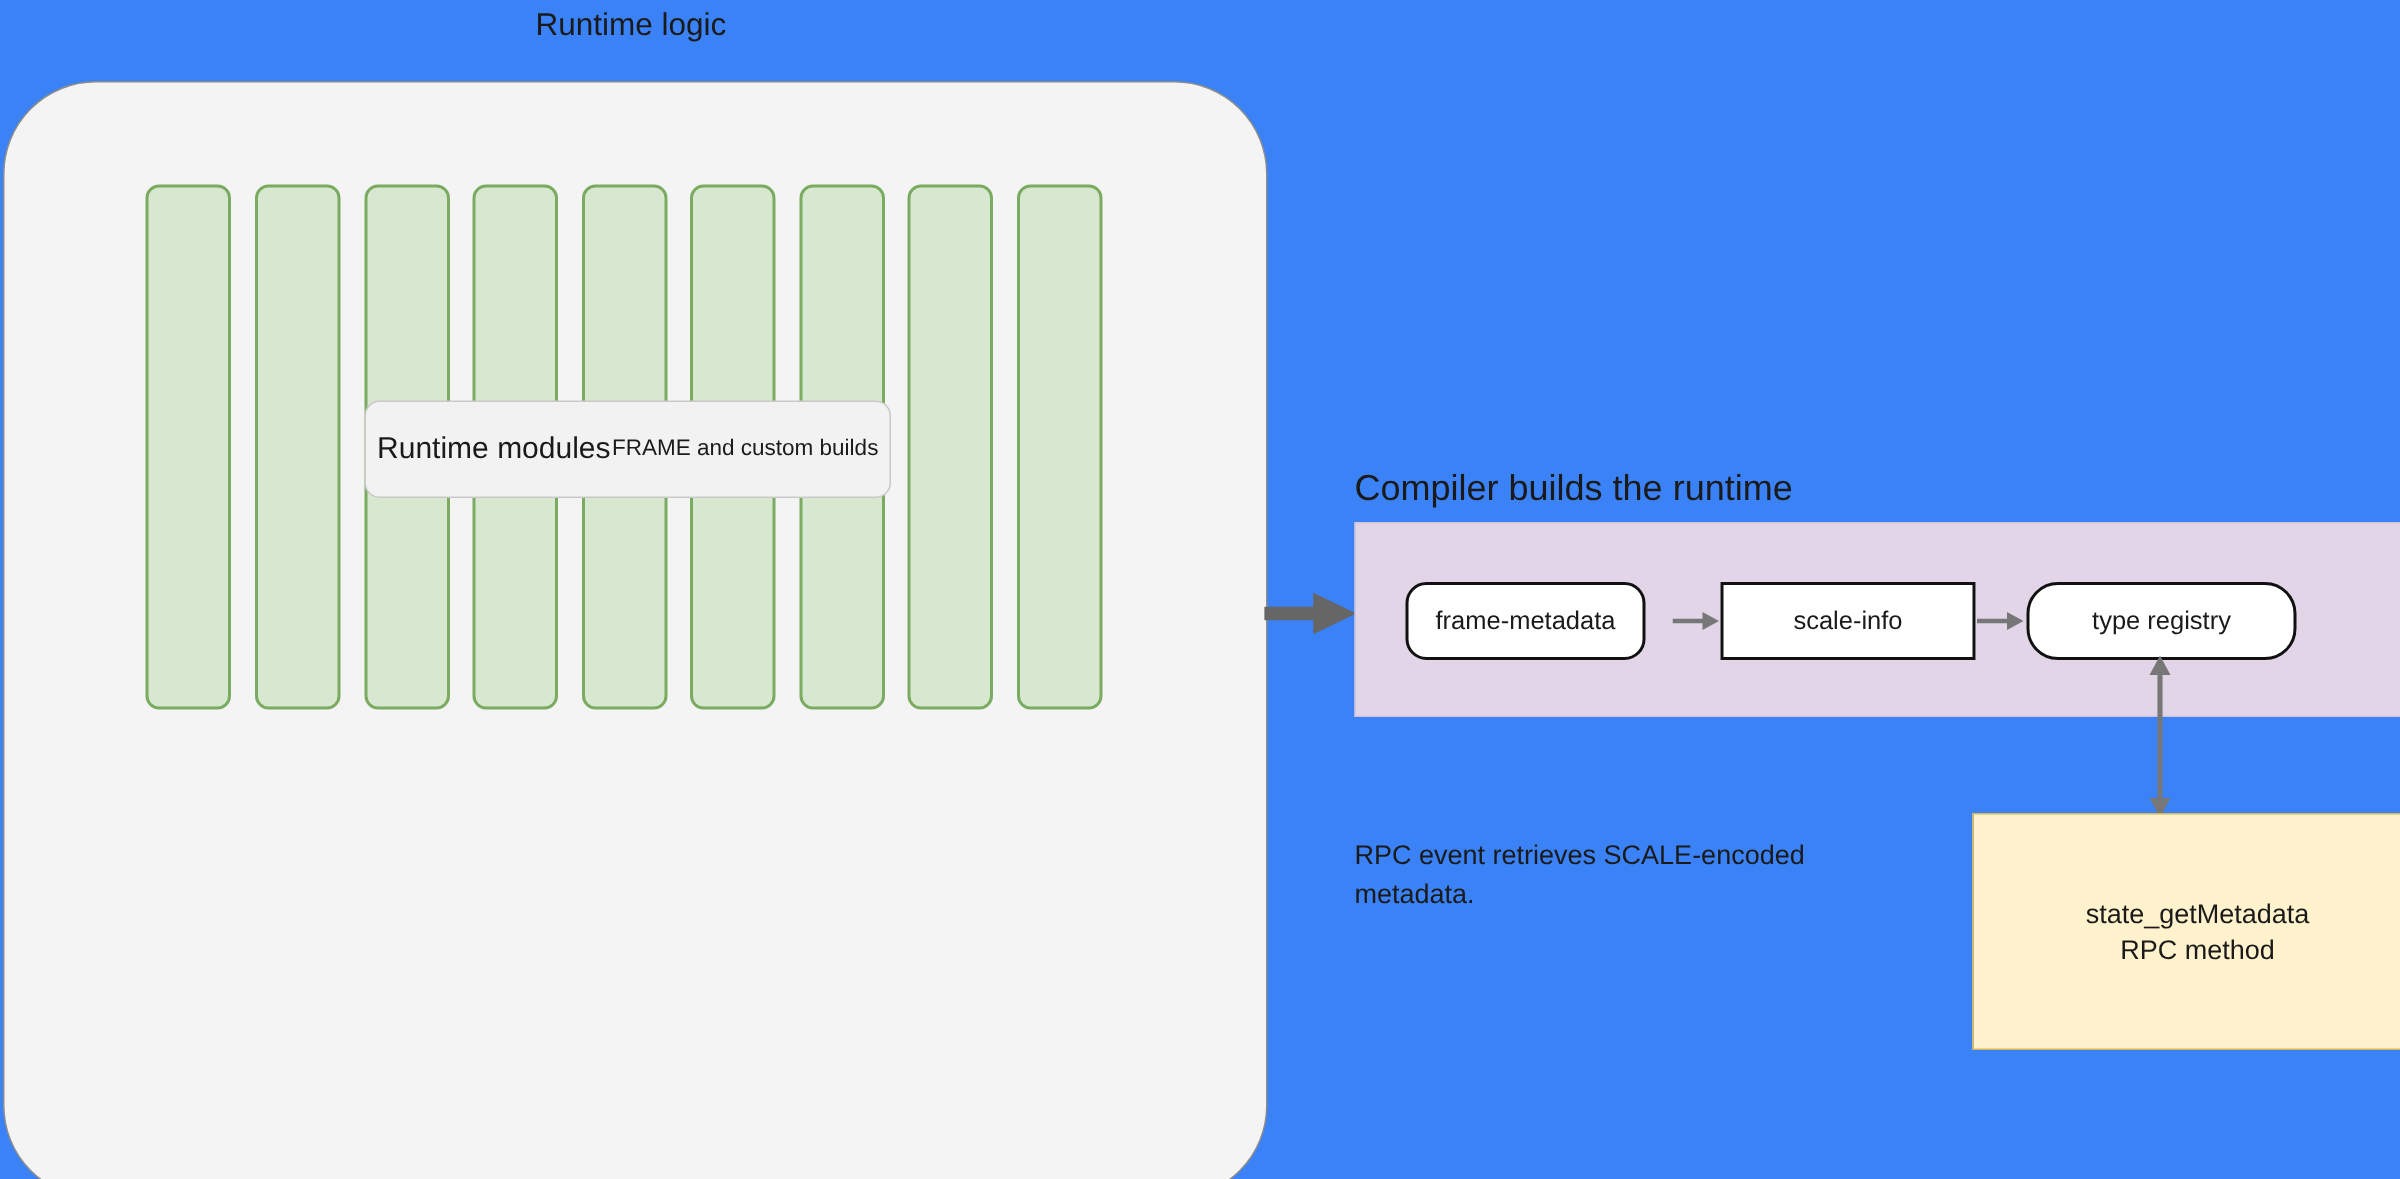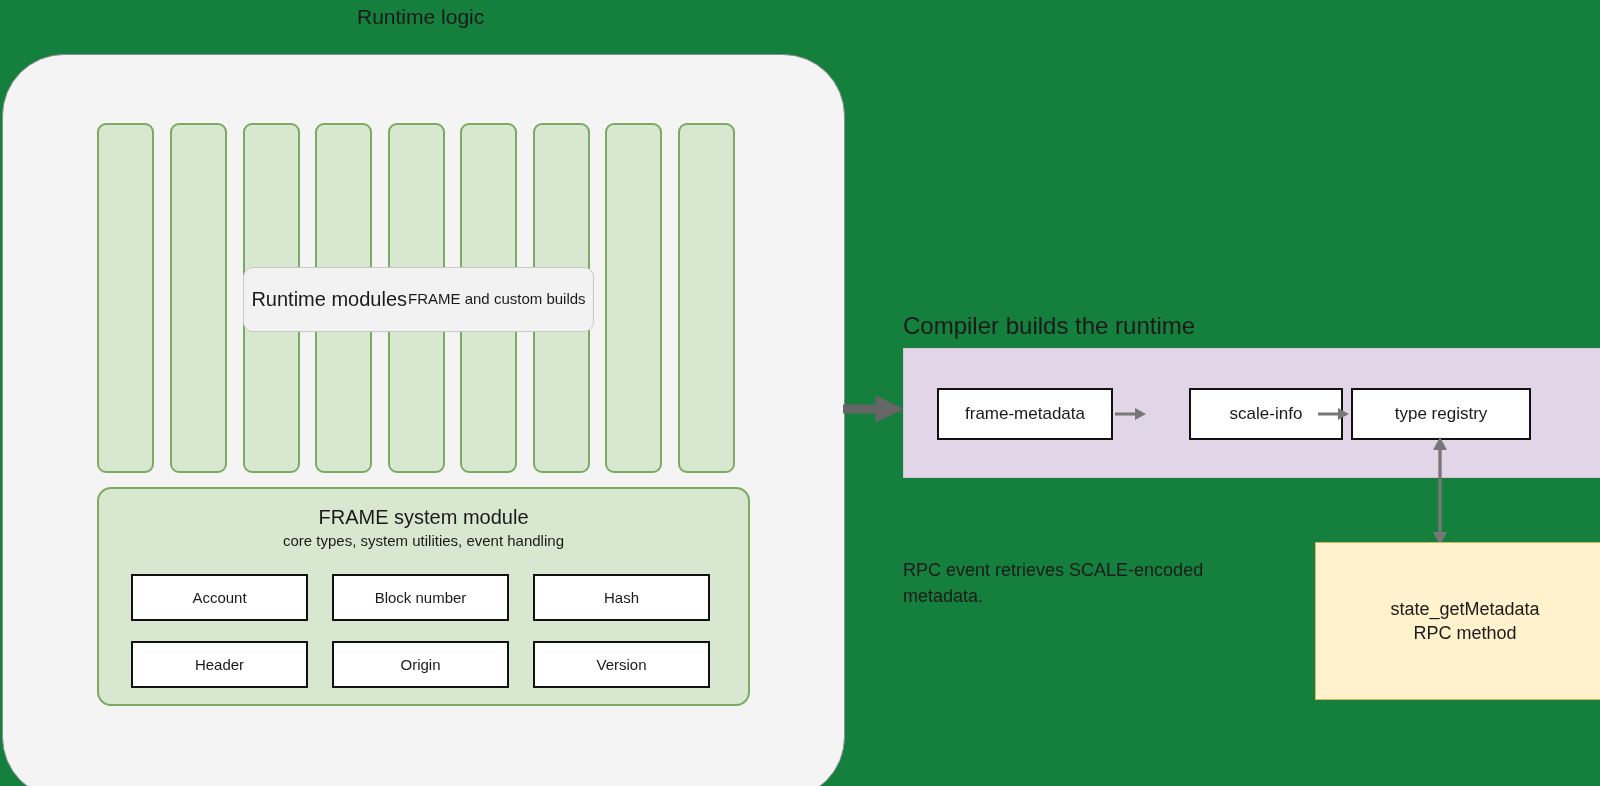--- a/index.html
+++ b/index.html
@@ -9,21 +9,21 @@
   }
   body {
     font-family: "Liberation Sans", sans-serif;
     color: #000000;
   }
   #canvas {
     position: relative;
     width: 1600px;
     height: 786px;
     overflow: hidden;
-    background: #15803d;
+    background: #3b82f6;
   }
   .abs { position: absolute; box-sizing: border-box; }
 
   
   .title-runtime-logic {
     left: 357px; top: 5px;
     font-size: 21px;
     color: #1a1a1a;
     white-space: nowrap;
   }
@@ -132,23 +132,23 @@
     top: 388px;
     height: 52px;
     background: #ffffff;
     border: 2.6px solid #111111;
     display: flex;
     align-items: center;
     justify-content: center;
     font-size: 17px;
     color: #1a1a1a;
   }
-  .pb-frame-metadata { left: 937px; width: 176px; }
-  .pb-scale-info     { left: 1189px; width: 154px; }
-  .pb-type-registry  { left: 1351px; width: 180px; }
+  .pb-frame-metadata { left: 937px; width: 160px; border-radius: 14px; }
+  .pb-scale-info     { left: 1147px; width: 170px; }
+  .pb-type-registry  { left: 1351px; width: 180px; border-radius: 21px; }
 
   .small-arrow { top: 405px; width: 32px; height: 18px; }
   .sa-1 { left: 1115px; }
   .sa-2 { left: 1318px; }
 
   
   .v-double-arrow { left: 1427px; top: 437px; width: 26px; height: 108px; }
 
   
   .rpc-text {
@@ -194,32 +194,20 @@
   <div class="abs pallet-bar" style="left:460px;"></div>
   <div class="abs pallet-bar" style="left:533px;"></div>
   <div class="abs pallet-bar" style="left:605px;"></div>
   <div class="abs pallet-bar" style="left:678px;"></div>
 
   <div class="abs runtime-modules-card">
     <div class="rm-title">Runtime modules</div>
     <div class="rm-sub">FRAME and custom builds</div>
   </div>
 
-  <div class="abs frame-system">
-    <div class="fs-title">FRAME system module</div>
-    <div class="fs-sub">core types, system utilities, event handling</div>
-    <div class="fs-grid">
-      <div class="fs-cell">Account</div>
-      <div class="fs-cell">Block number</div>
-      <div class="fs-cell">Hash</div>
-      <div class="fs-cell">Header</div>
-      <div class="fs-cell">Origin</div>
-      <div class="fs-cell">Version</div>
-    </div>
-  </div>
 
   <div class="abs big-arrow">
     <svg width="62" height="30" viewBox="0 0 62 30">
       <path d="M0 11 L33 11 L33 2 L60 15 L33 28 L33 19 L0 19 Z" fill="#666666" stroke="#666666" stroke-width="1"></path>
     </svg>
   </div>
 
   <div class="abs compiler-band"></div>
 
   <div class="abs title-compiler">Compiler builds the runtime</div>

